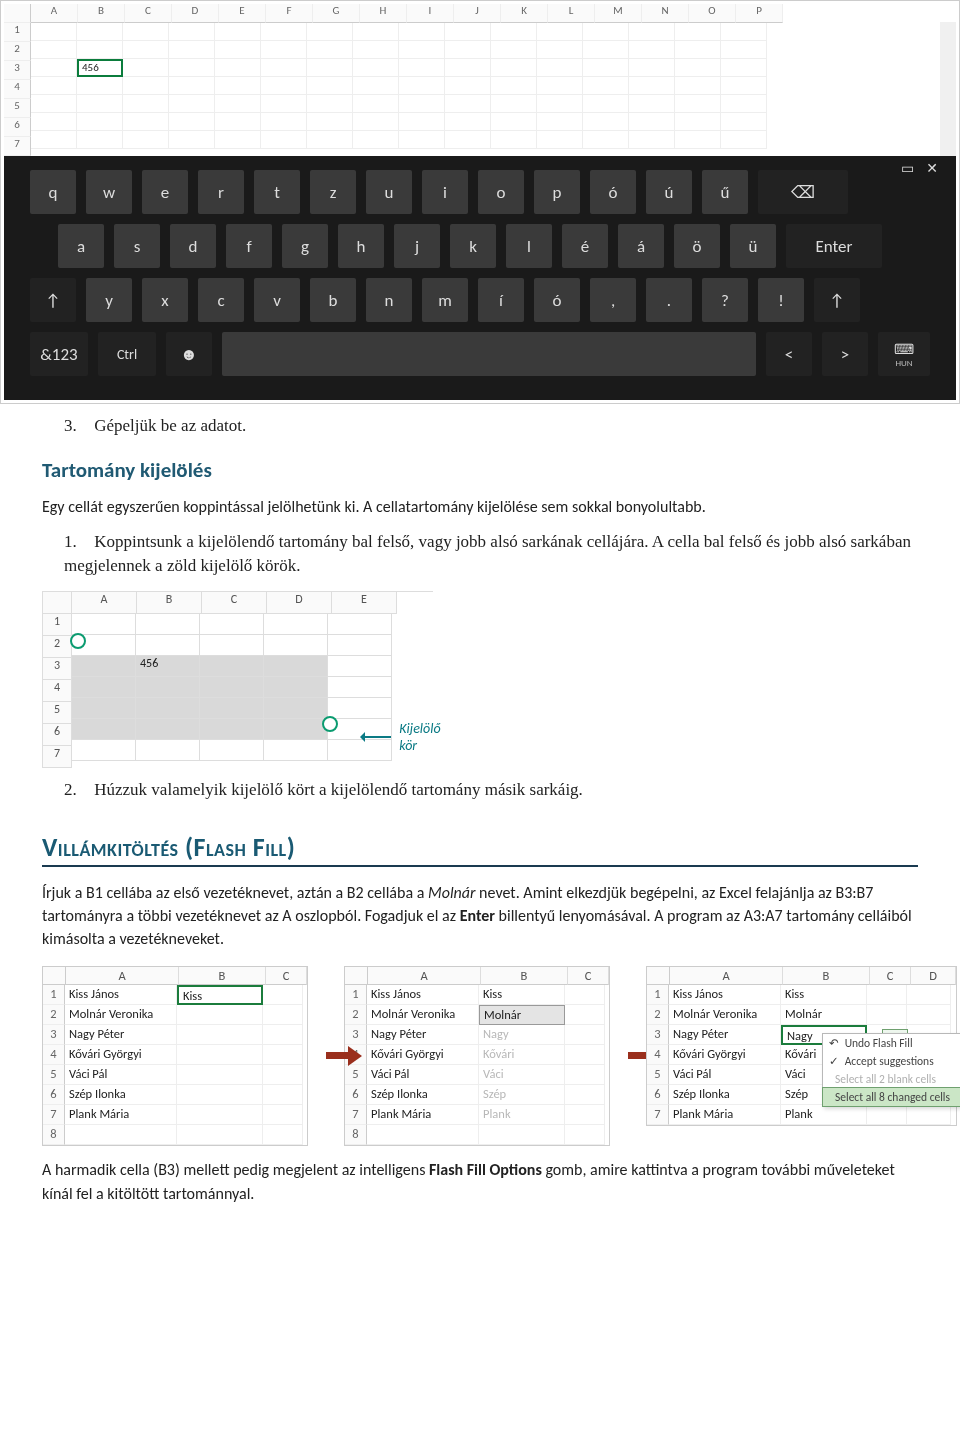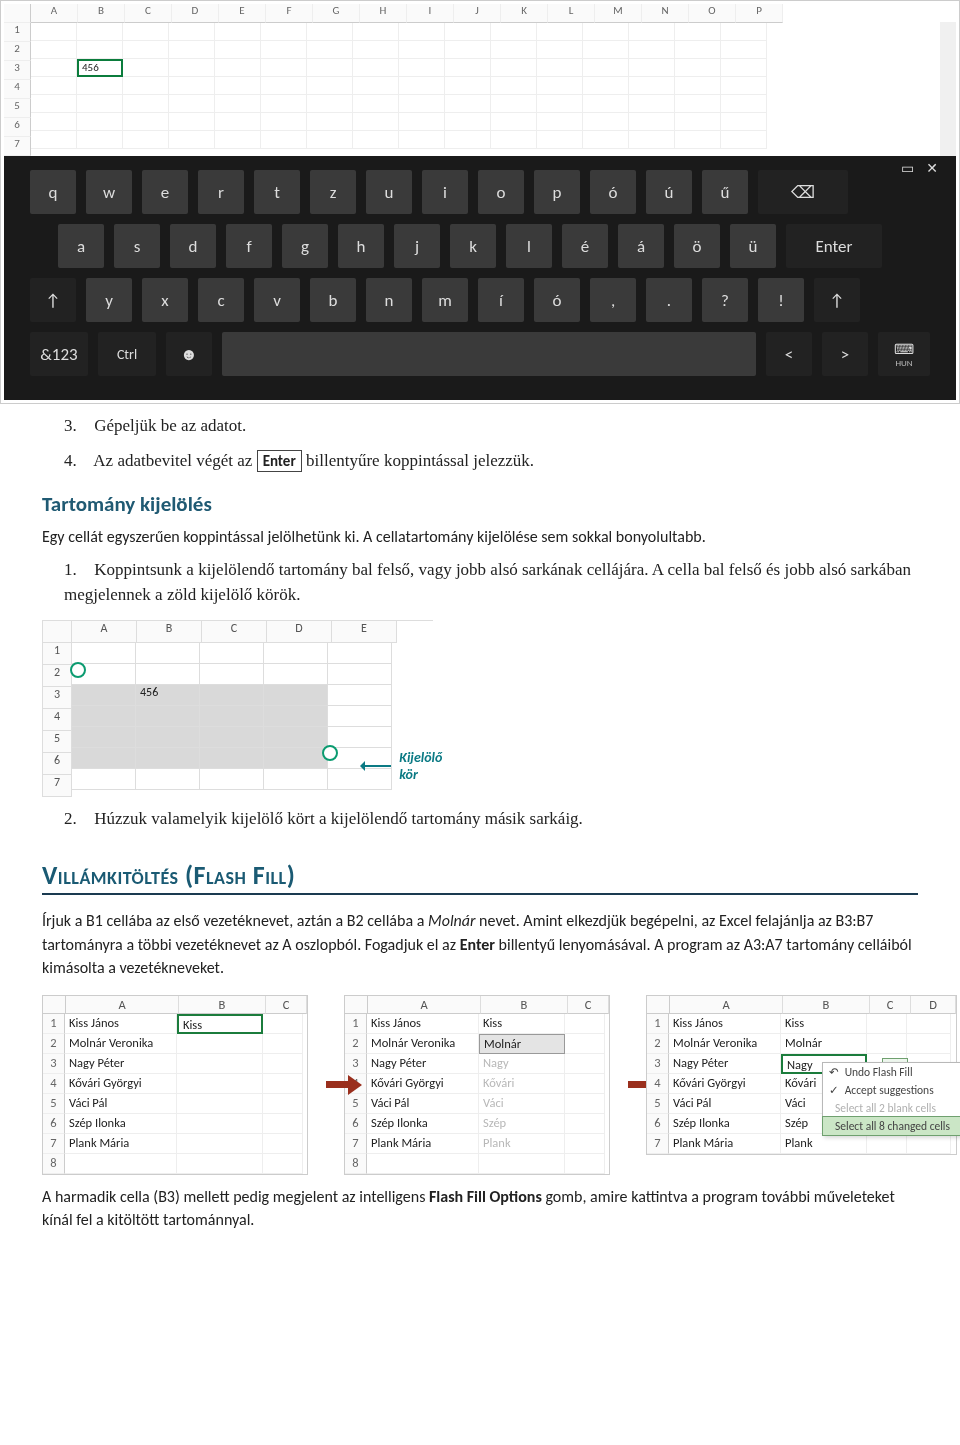--- a/index.html
+++ b/index.html
@@ -33,40 +33,40 @@
   .kb-ctrl-top span { color: #ddd; font-size: 14px; }
   .kb-row { display: flex; gap: 10px; margin-bottom: 10px; }
   .key { background: #3a3a3a; color: #ddd; font-size: 17px; height: 44px; display: flex; align-items: center; justify-content: center; border-radius: 2px; min-width: 46px; box-sizing: border-box; }
   .key-dark { background: #222; }
   .key-wide { min-width: 90px; }
   .key-enter { min-width: 96px; }
   .key-space { flex: 1; background: #3a3a3a; height: 44px; border-radius: 2px; }
   .kb-flag { font-size: 9px; color: #bbb; line-height: 1; text-align: left; }
 
   
-  .para { margin: 4px 0; line-height: 1.45; font-size: 16px; }
+  .para { margin: 12px 0; line-height: 1.45; font-size: 16px; }
   .step { margin: 10px 0 10px 22px; font-family: Georgia, 'Times New Roman', serif; font-size: 17px; line-height: 1.45; }
   .step .num { display: inline-block; width: 26px; }
   .h3 { color: #205a73; font-size: 21px; font-weight: 600; margin: 18px 0 8px 0; }
   .h2 { color: #1a5a73; font-size: 26px; font-weight: 700; letter-spacing: .5px; border-bottom: 2px solid #1a3a50; padding-bottom: 2px; margin: 28px 0 14px 0; font-variant: small-caps; }
 
   .boxed-key { border: 1px solid #444; padding: 1px 5px; font-weight: 600; font-family: Calibri, sans-serif; font-size: 15px; }
 
   
   .mini-sheet { margin: 12px 0 4px 0; display: flex; width: 390px; position: relative; border-left: 1px solid #ddd; border-top: 1px solid #ddd; }
   .mini-rownums div, .mini-hdr div { font-size: 12px; color: #555; width: 28px; height: 21px; border-right: 1px solid #ddd; border-bottom: 1px solid #ddd; text-align: center; background: #fafafa; }
   .mini-rownums { display: flex; flex-direction: column; }
   .mini-cols { flex: 1; }
   .mini-hdr { display: flex; }
   .mini-hdr div { width: 64px; }
   .mini-body-row { display: flex; }
   .mini-body-row div { width: 64px; height: 21px; border-right: 1px solid #ddd; border-bottom: 1px solid #ddd; font-size: 12px; padding: 0 4px; box-sizing: border-box; }
   .mini-sel { background: #d9d9d9; }
   .handle { width: 12px; height: 12px; border: 2px solid #0b9b70; border-radius: 50%; background: #fff; position: absolute; }
-  .arrow-lbl { position: absolute; left: 320px; top: 128px; display: flex; align-items: center; gap: 8px; color: #0b7a84; font-style: italic; font-weight: 700; font-size: 14px; }
+  .arrow-lbl { position: absolute; left: 320px; top: 128px; display: flex; align-items: center; gap: 8px; color: #0b7a84; font-style: italic; font-weight: 400; font-size: 14px; }
   .arrow-line { width: 36px; height: 2px; background: #0b7a84; position: relative; }
   .arrow-line::before { content: ''; position: absolute; left: -8px; top: -4px; border: 5px solid transparent; border-right-color: #0b7a84; }
 
   
   .ff-wrap { display: flex; gap: 18px; margin: 16px 0 10px 0; align-items: flex-start; position: relative; }
   .ff-tbl { border: 1px solid #ccc; background: #fff; font-size: 12.5px; }
   .ff-tbl .hdr-row { display: flex; background: #fafafa; }
   .ff-tbl .hdr-row div { border-right: 1px solid #ddd; border-bottom: 1px solid #ccc; text-align: center; color: #555; padding: 1px 0; }
   .ff-tbl .r { display: flex; }
   .ff-tbl .r div { border-right: 1px solid #eee; border-bottom: 1px solid #eee; padding: 1px 4px; box-sizing: border-box; height: 20px; }
@@ -324,26 +324,20 @@
     </div>
   </div>
 </div>
 
 <div class="page">
 
   <p class="step">
     <span class="num">3.</span>
     <span>Gépeljük be az adatot.</span>
   </p>
-  <p class="step">
-    <span class="num">4.</span>
-    <span>Az adatbevitel végét az </span>
-    <span class="boxed-key">Enter</span>
-    <span> billentyűre koppintással jelezzük.</span>
-  </p>
 
   <div class="h3">Tartomány kijelölés</div>
   <p class="para">Egy cellát egyszerűen koppintással jelölhetünk ki. A cellatartomány kijelölése sem sokkal bonyolultabb.</p>
   <p class="step">
     <span class="num">1.</span>
     <span>Koppintsunk a kijelölendő tartomány bal felső, vagy jobb alsó sarkának cellájára. A cella bal felső és jobb alsó sarkában megjelennek a zöld kijelölő körök.</span>
   </p>
 
   <div class="mini-sheet" id="mini-sheet">
       <div class="mini-rownums">

